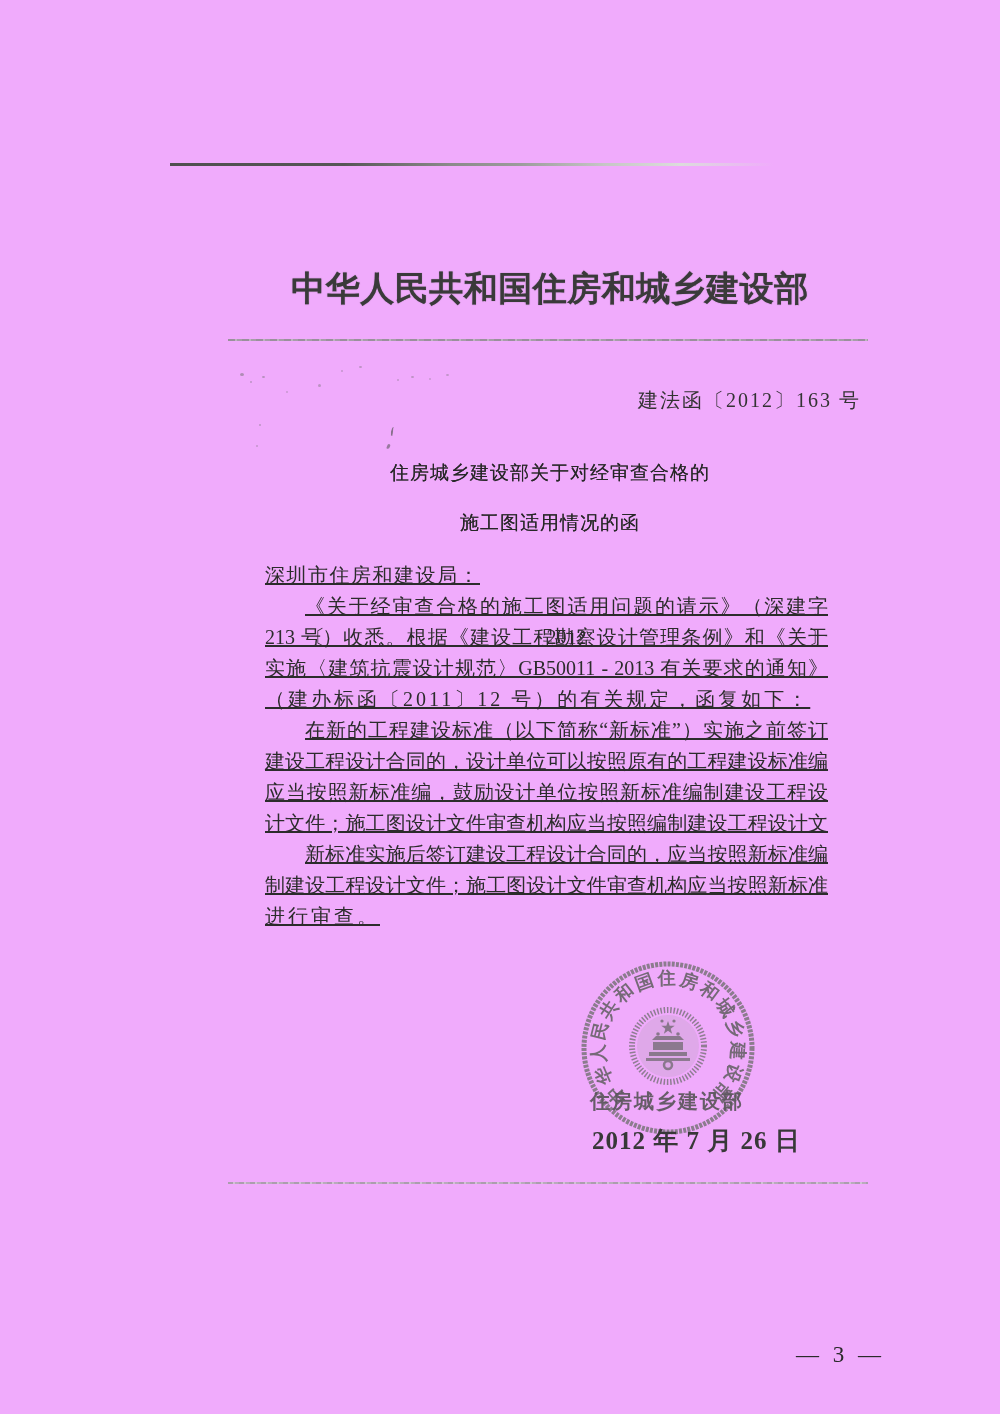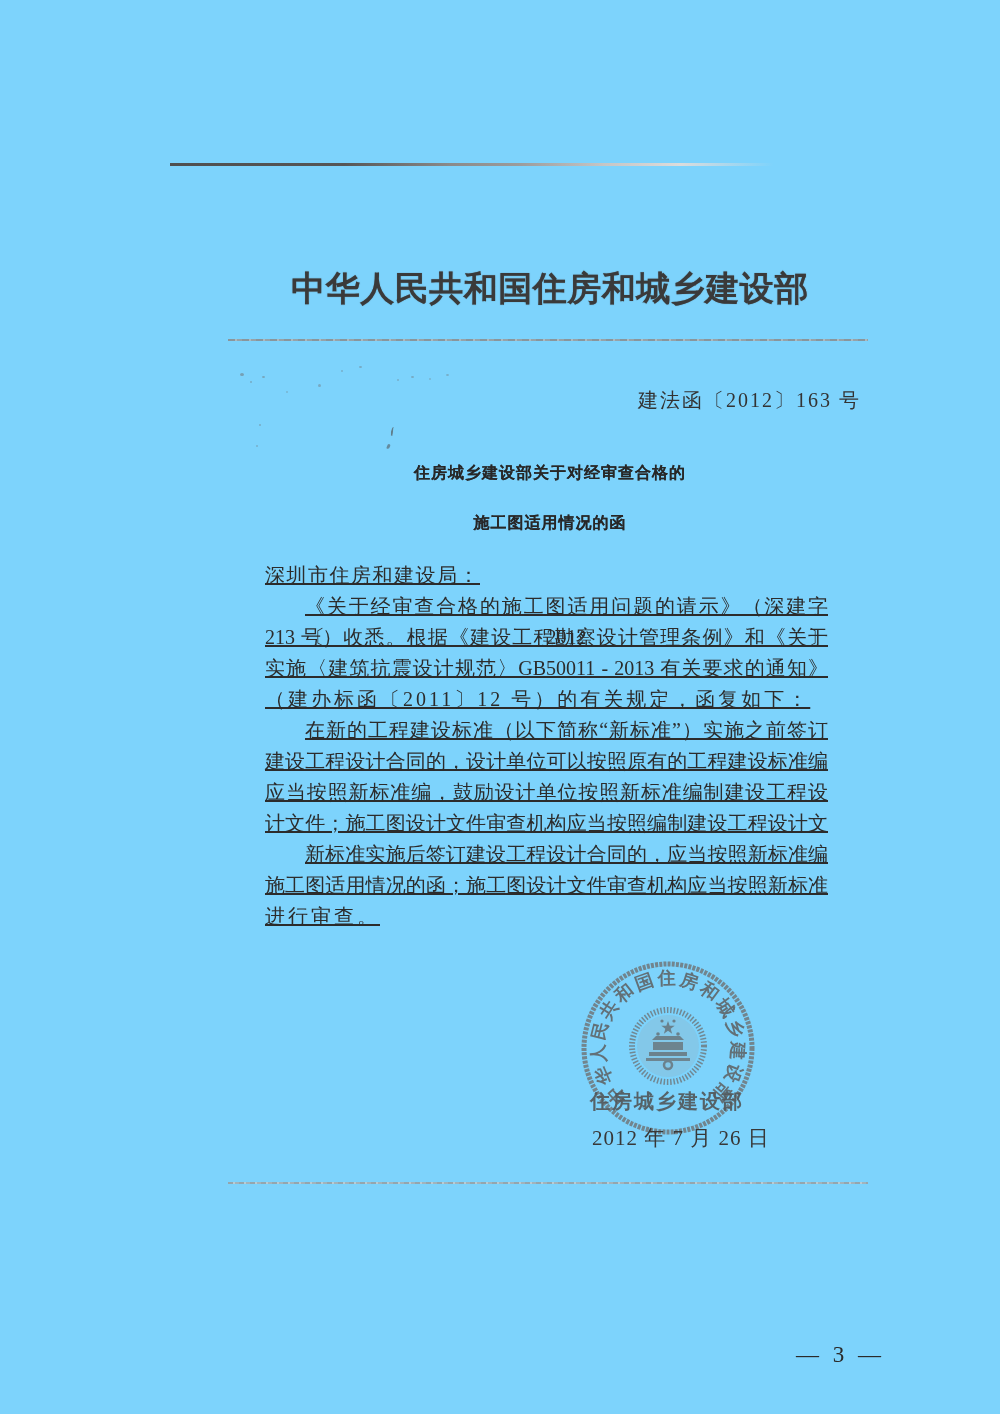--- a/index.html
+++ b/index.html
@@ -4,21 +4,21 @@
 <style>
   html,body{margin:0;padding:0;}
   body{
     width:1000px;height:1414px;
     background:#f3f3f1;
     font-family:"Liberation Serif", serif;
   }
   .page{
     position:relative;
     width:1000px;height:1414px;
-    background:#7dd3fc;
+    background:#f0abfc;
     overflow:hidden;
     color:#2d2d2d;
   }
   
   .scan-line-top{
     position:absolute;top:163px;left:170px;width:622px;height:3px;
     background:linear-gradient(to right,
       #4f4f4f 0%, #565656 28%, #8a8a8a 45%, #9b9b9b 56%,
       #c6c6c6 70%, #dcdcdc 82%, rgba(230,230,230,0) 97%);
   }
@@ -36,21 +36,21 @@
   }
   .doc-number{
     position:absolute;top:387px;left:638px;
     font-size:20px;letter-spacing:2px;color:#333;
   }
   .title{
     position:absolute;top:448px;left:230px;width:640px;
     text-align:center;color:#272727;
   }
   .title .t-line{
-    font-size:16px;font-weight:bold;line-height:50px;letter-spacing:1px;
+    font-size:19px;font-weight:normal;line-height:50px;letter-spacing:1px;
     text-shadow:0 0 .5px rgba(40,40,40,.8);
   }
   .body-text{
     position:absolute;top:560px;left:265px;width:563px;
   }
   .bl{
     font-size:20px;height:31px;line-height:31px;
     text-align:justify;text-align-last:justify;
     color:#2c2c2c;white-space:nowrap0;text-decoration:underline;
   }
@@ -72,21 +72,21 @@
     font-size:18px;font-weight:bold;fill:#5d5d5d;opacity:.9;
   }
   .seal .seal-bottom{
     font-family:"Liberation Serif", serif;
     font-size:20px;font-weight:bold;fill:#4f4f4f;
     letter-spacing:2px;text-anchor:middle;opacity:.92;
   }
   .emblem{opacity:.8;}
   .sign-date{
     position:absolute;top:1124px;left:592px;z-index:2;
-    font-size:21px;letter-spacing:1px;color:#383838;
+    font-size:25px;letter-spacing:1px;color:#383838;font-weight:bold;
   }
   .bottom-rule{
     position:absolute;top:1182px;left:228px;width:640px;height:2px;
     background:repeating-linear-gradient(90deg,#9a9a9a 0 5px,#c9c9c9 5px 7px,#ababab 7px 11px);
     opacity:.8;
   }
   .page-number{
     position:absolute;top:1342px;left:796px;
     font-size:23px;letter-spacing:4px;color:#2a2a2a;
   }
@@ -144,21 +144,21 @@
     <div class="bl">213 号）收悉。根据《建设工程勘察设计管理条例》和《关于</div>
     <div class="bl">实施〈建筑抗震设计规范〉GB50011 - 2013 有关要求的通知》</div>
     <div class="bl end">（建办标函〔2011〕12 号）的有关规定，函复如下：</div>
 
     <div class="bl indent">在新的工程建设标准（以下简称“新标准”）实施之前签订</div>
     <div class="bl">建设工程设计合同的，设计单位可以按照原有的工程建设标准编</div>
     <div class="bl">应当按照新标准编，鼓励设计单位按照新标准编制建设工程设</div>
     <div class="bl">计文件；施工图设计文件审查机构应当按照编制建设工程设计文</div>
 
     <div class="bl indent">新标准实施后签订建设工程设计合同的，应当按照新标准编</div>
-    <div class="bl">施工图适用情况的函；施工图设计文件审查机构应当按照新标准</div>
+    <div class="bl">制建设工程设计文件；施工图设计文件审查机构应当按照新标准</div>
     <div class="bl end">进行审查。</div>
   </div>
 
   <div class="seal">
     <svg viewBox="-100 -100 200 200">
       <defs>
         <filter id="gblur" x="-20%" y="-20%" width="140%" height="140%">
           <feGaussianBlur stdDeviation="0.7"></feGaussianBlur>
         </filter>
       </defs>

